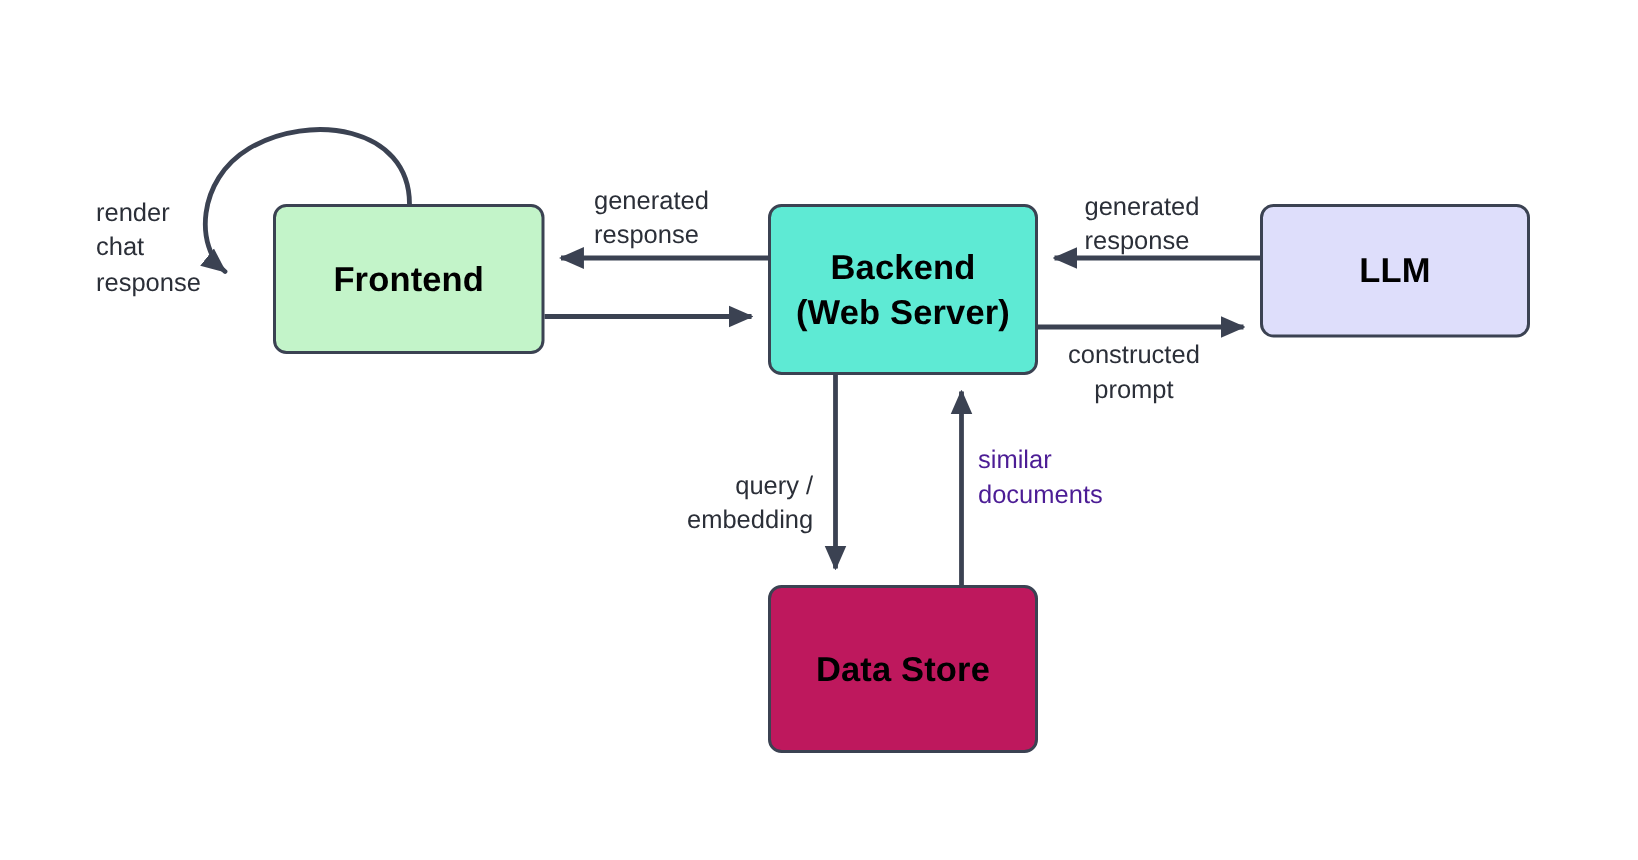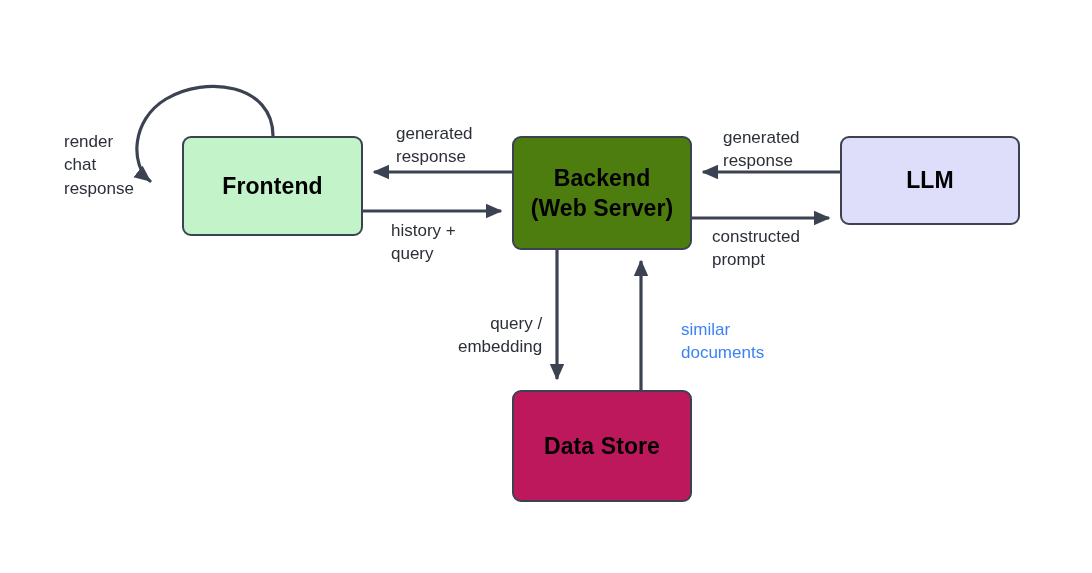--- a/index.html
+++ b/index.html
@@ -78,48 +78,46 @@
 
     <path d="M 557 250 L 557 379" fill="none" stroke="#3b4252" stroke-width="3.2" marker-end="url(#ah)"></path>
 
     <path d="M 641 390 L 641 261" fill="none" stroke="#3b4252" stroke-width="3.2" marker-end="url(#ah)"></path>
   </svg>
 
   <div class="node" id="node-frontend" style="left: 182px; top: 136px; width: 181px; height: 100px; background: rgb(195, 244, 201); border-color: rgb(59, 66, 82);">
     <span class="ln">Frontend</span>
   </div>
 
-  <div class="node" id="node-backend" style="left: 512px; top: 136px; width: 180px; height: 114px; background: #4d7c0f; border-color: rgb(59, 66, 82);">
+  <div class="node" id="node-backend" style="left: 512px; top: 136px; width: 180px; height: 114px; background: #5eead4; border-color: rgb(59, 66, 82);">
     <span class="ln">Backend</span>
     <span class="ln">(Web Server)</span>
   </div>
 
   <div class="node" id="node-llm" style="left: 840px; top: 136px; width: 180px; height: 89px; background: rgb(222, 222, 251); border-color: rgb(59, 66, 82);">
     <span class="ln">LLM</span>
   </div>
 
   <div class="node" id="node-datastore" style="left: 512px; top: 390px; width: 180px; height: 112px; background: #be185d; border-color: rgb(59, 66, 82);">
     <span class="ln">Data Store</span>
   </div>
 
   <div class="edge-label la-left" id="lbl-0" style="left: 64px; top: 130px; color: rgb(43, 47, 56); text-align: left;">render
 chat
 response</div>
 
   <div class="edge-label la-left" id="lbl-1" style="left: 396px; top: 122px; color: rgb(43, 47, 56); text-align: left;">generated
 response</div>
 
-  <div class="edge-label la-left" id="lbl-2" style="left: 391px; top: 219px; color: rgb(43, 47, 56); text-align: left;">history +
-query</div>
 
   <div class="edge-label la-left" id="lbl-3" style="left: 723px; top: 126px; color: rgb(43, 47, 56); text-align: left;">generated
 response</div>
 
-  <div class="edge-label la-left" id="lbl-4" style="left: 712px; top: 225px; color: rgb(43, 47, 56); text-align: left;">constructed
+  <div class="edge-label la-left" id="lbl-4" style="left: 712px; top: 225px; color: rgb(43, 47, 56); text-align: center;">constructed
 prompt</div>
 
   <div class="edge-label la-left" id="lbl-5" style="left: 458px; top: 312px; color: rgb(43, 47, 56); text-align: right;">query /
 embedding</div>
 
-  <div class="edge-label la-left" id="lbl-6" style="left: 652px; top: 318px; color: #3b82f6; text-align: left; margin-left: 29px;">similar
+  <div class="edge-label la-left" id="lbl-6" style="left: 652px; top: 295px; color: #4c1d95; text-align: left;">similar
 documents</div>
 
 </div>
 
 </body></html>

